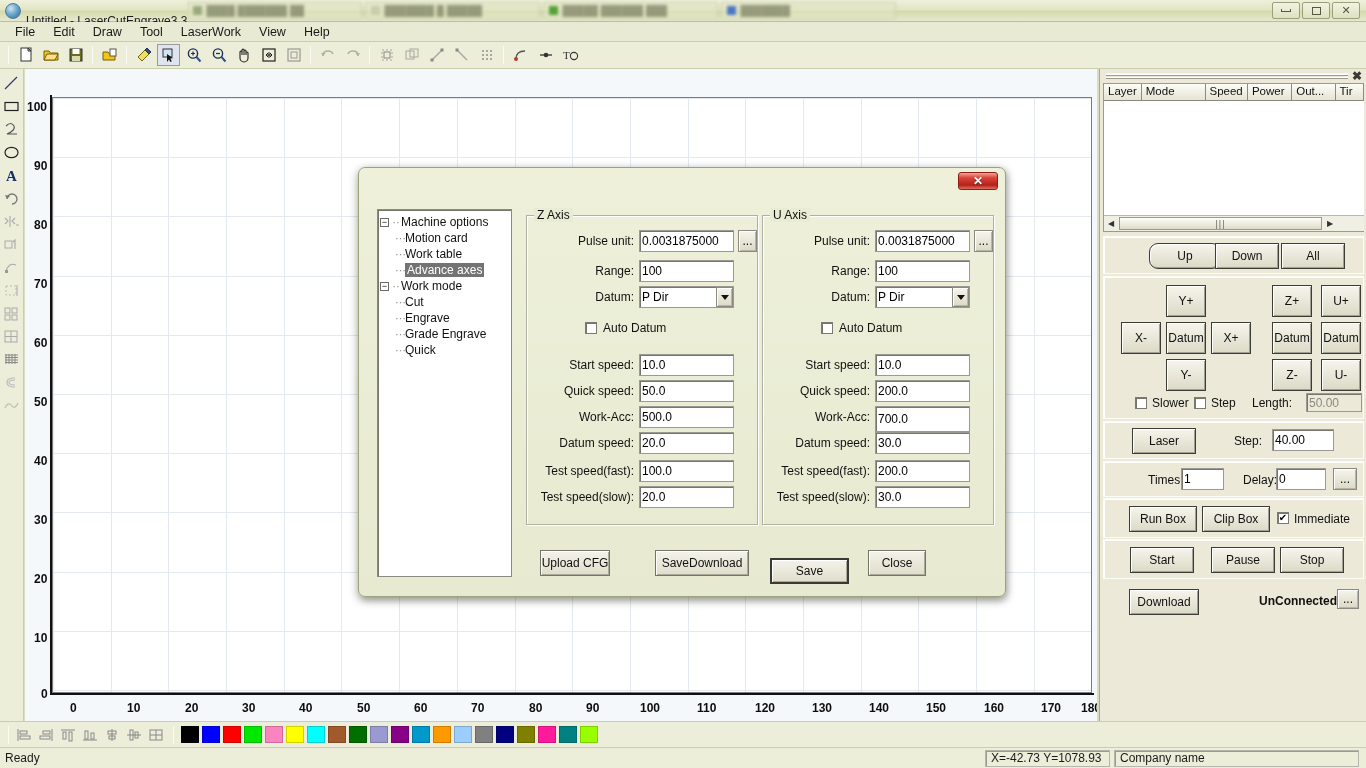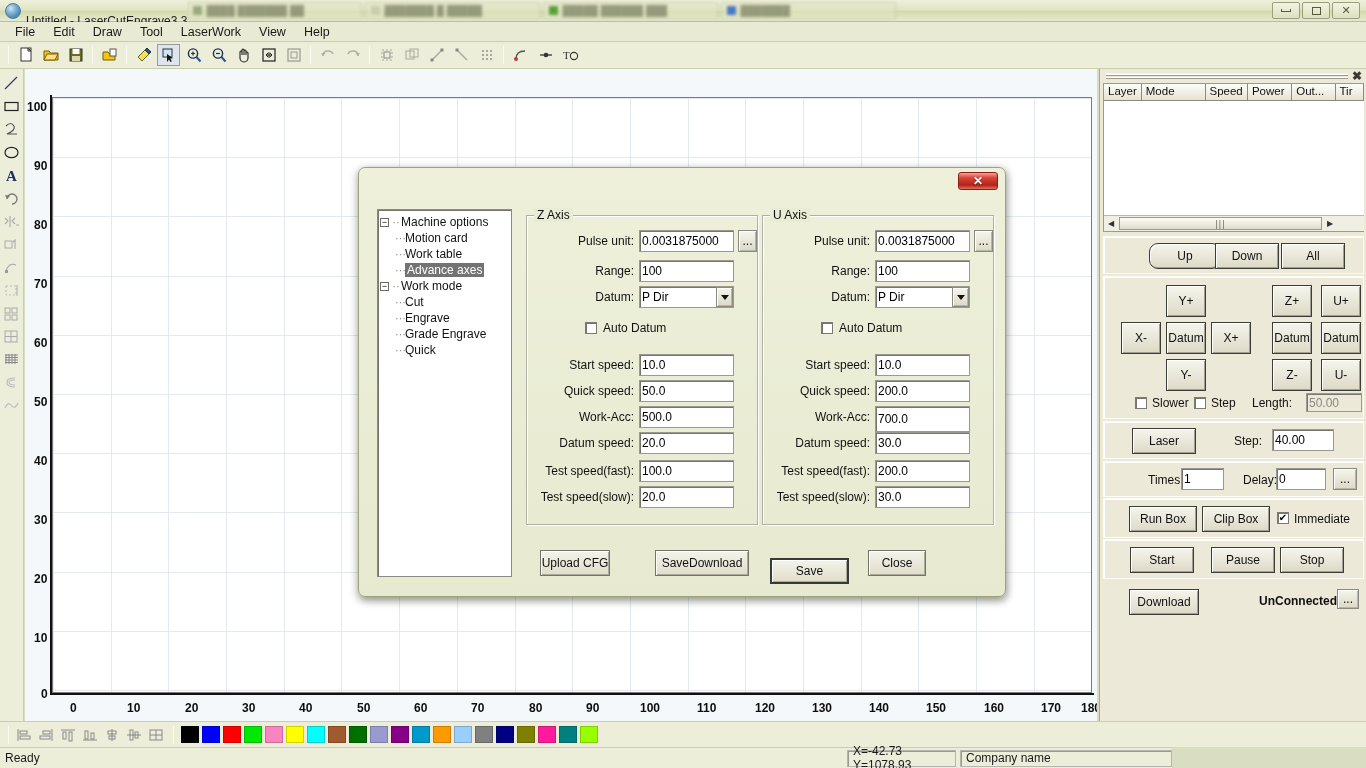--- a/index.html
+++ b/index.html
@@ -173,21 +173,21 @@
   .palettebar {
     position: absolute; left: 0; top: 721px; width: 1366px; height: 26px;
     background: #eceeda; border-top: 1px solid #c9ceac;
     display: flex; align-items: center; padding-left: 4px;
   }
   .albtn { width: 22px; height: 20px; display:flex; align-items:center; justify-content:center; }
   .swatch { width: 18px; height: 17px; margin-right: 3px; border: 1px solid rgba(0,0,0,0.18); }
 
   
   .statusbar {
-    position: absolute; left: 0; top: 747px; width: 1172px; height: 21px;
+    position: absolute; left: 0; top: 747px; width: 1366px; height: 21px;
     background: #eceeda; border-top: 1px solid #c9ceac;
     display: flex; align-items: center;
   }
   .sb-cell { height: 17px; display: flex; align-items: center; padding: 0 5px; font-size: 12px; color: #1a1a1a; }
   .sb-sunken { border: 1px solid #b5b5ab; box-shadow: inset 1px 1px 0 #9a9a92; background: #eceeda; }
 
   
   .dlg-shadow {
     position: absolute; left: 360px; top: 169px; width: 648px; height: 432px;
     background: rgba(70,80,45,0.20); border-radius: 7px; filter: blur(3px);

